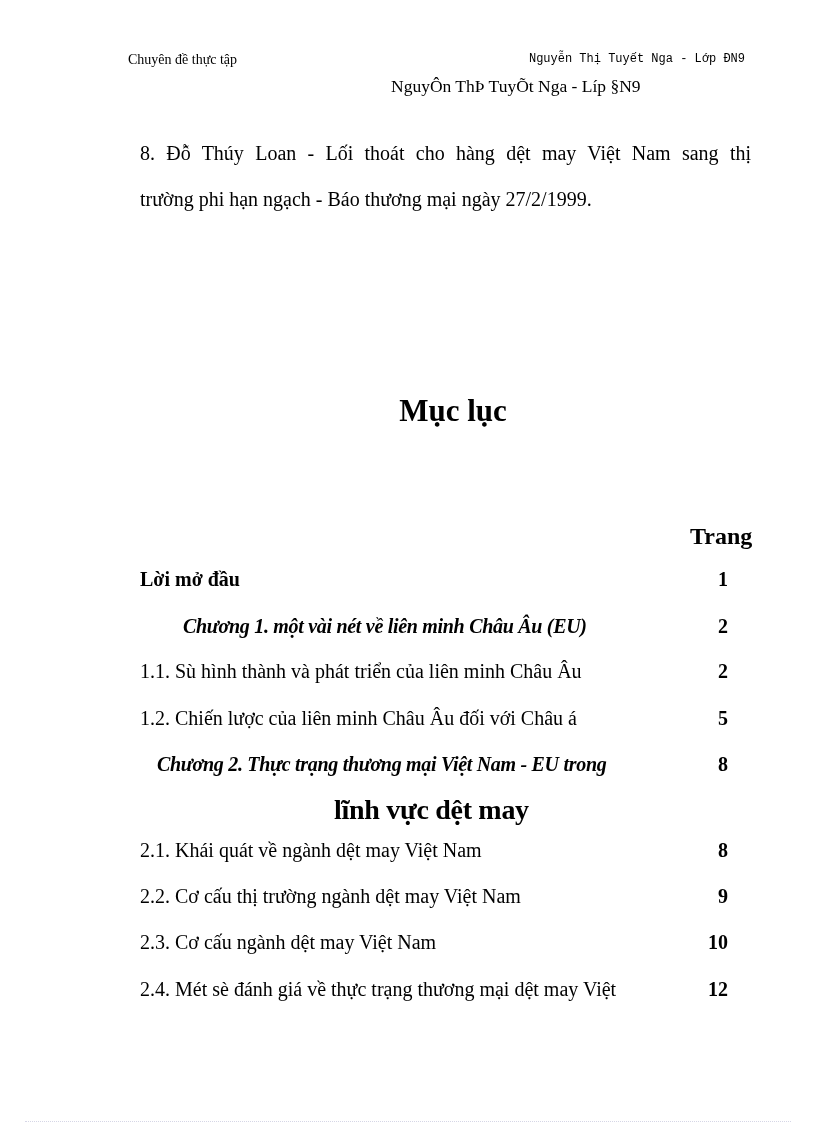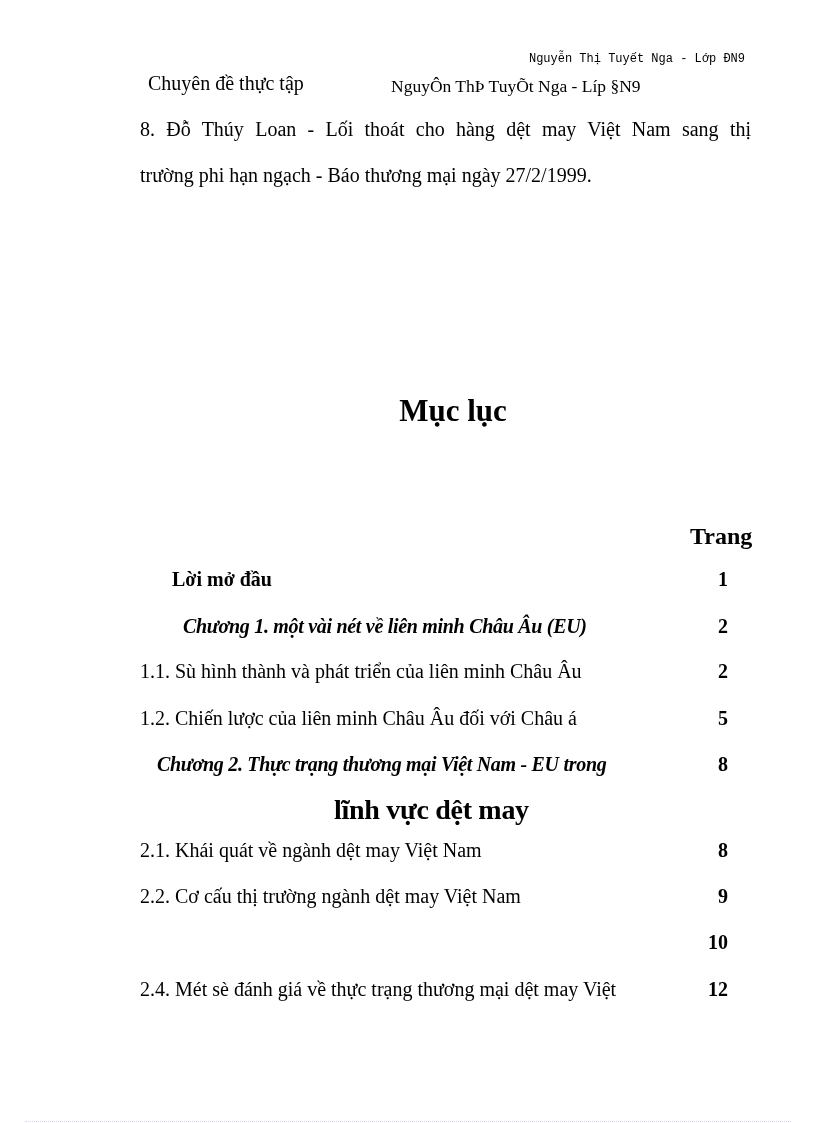--- a/index.html
+++ b/index.html
@@ -12,23 +12,22 @@
       height: 1123px;
       position: relative;
       overflow: hidden;
       font-family: "Liberation Serif", "DejaVu Serif", serif;
       color: #000000;
     }
     .abs { position: absolute; white-space: nowrap; }
 
     
     .hdr-left {
-      left: 148px; top: 52px;
-      font-size: 20px;
-      margin-top: 20px;
+      left: 128px; top: 52px;
+      font-size: 14px;
     }
     .hdr-right {
       right: 71px; top: 52px;
       font-size: 12px;
       font-family: Liberation Mono, monospace;
     }
     .hdr-garbled {
       left: 391px; top: 76px;
       font-size: 17.5px;
     }
@@ -38,20 +37,21 @@
       left: 140px; top: 110px;
       width: 611px;
       font-size: 20px;
       line-height: 38px;
       white-space: normal;
     }
     .ref .line1 {
       display: block;
       text-align: justify;
       text-align-last: justify;
+      margin-top: 24px;
     }
     .ref .line2 { display: block; margin-top: 8px; }
 
     
     .title {
       left: 0; width: 906px; top: 393px;
       text-align: center;
       font-size: 31px;
       font-weight: bold;
     }
@@ -75,21 +75,21 @@
       white-space: nowrap;
     }
     .toc-page {
       position: absolute;
       right: 24px; top: 0;
       width: 40px;
       text-align: right;
       font-weight: bold;
       white-space: nowrap;
     }
-    .toc-row.bold .toc-text { font-weight: bold; margin-left: 32px; }
+    .toc-row.bold .toc-text { font-weight: bold; }
     .toc-row.chapter .toc-text {
       font-weight: bold;
       font-style: italic;
       font-family: "Liberation Serif", "DejaVu Serif", serif;
       letter-spacing: -0.3px;
     }
     .chapter-cont {
       position: absolute;
       font-size: 28px;
       font-weight: bold;
@@ -152,20 +152,21 @@
   <span class="toc-text">2.1. Khái quát về ngành dệt may Việt Nam</span>
   <span class="toc-page">8</span>
 </div>
 
 <div class="toc-row" style="top:885px;">
   <span class="toc-text">2.2. Cơ cấu thị trường ngành  dệt may Việt Nam</span>
   <span class="toc-page">9</span>
 </div>
 
 <div class="toc-row" style="top:931px;">
+  <span class="toc-text">2.3. Cơ cấu ngành dệt may Việt Nam</span>
   <span class="toc-page">10</span>
 </div>
 
 <div class="toc-row" style="top:978px;">
   <span class="toc-text">2.4. Mét sè đánh giá về thực trạng thương mại dệt may Việt</span>
   <span class="toc-page">12</span>
 </div>
 
 <div class="page-edge"></div>
 

